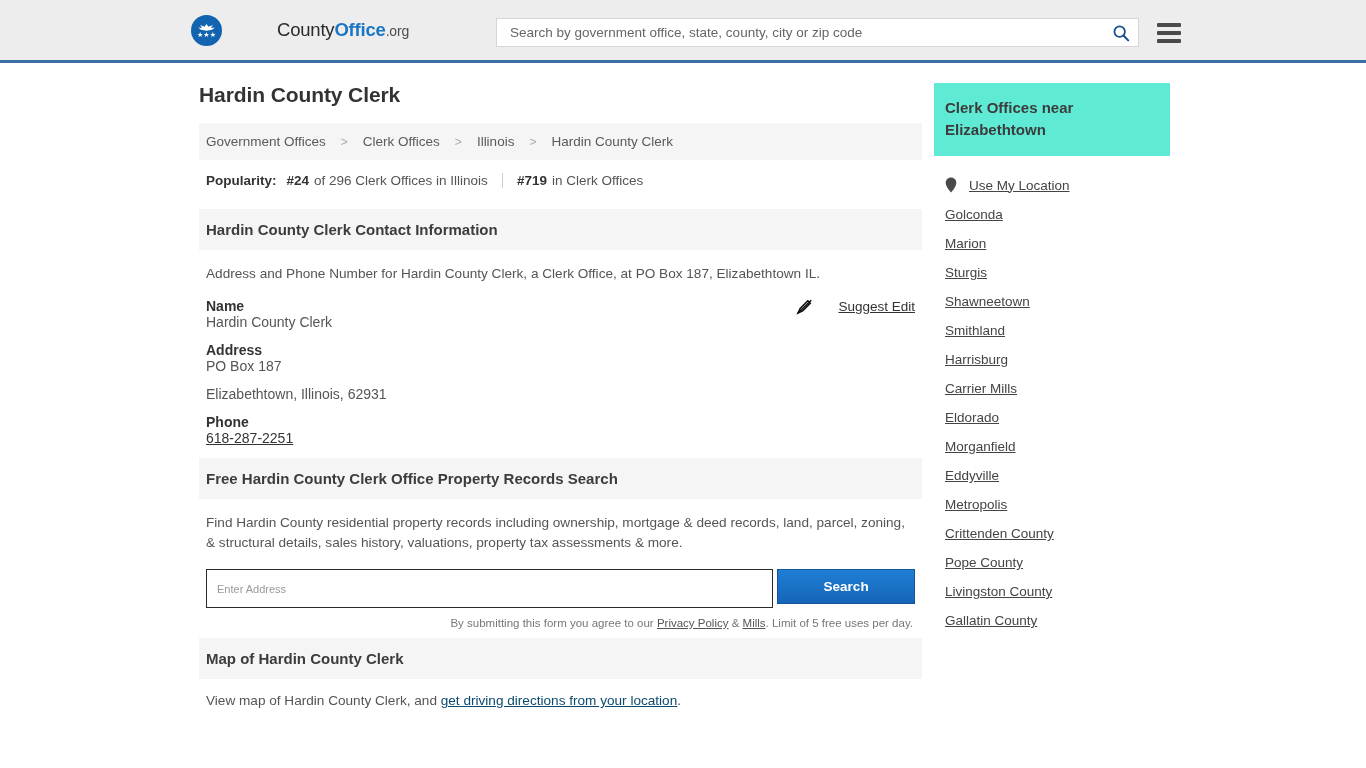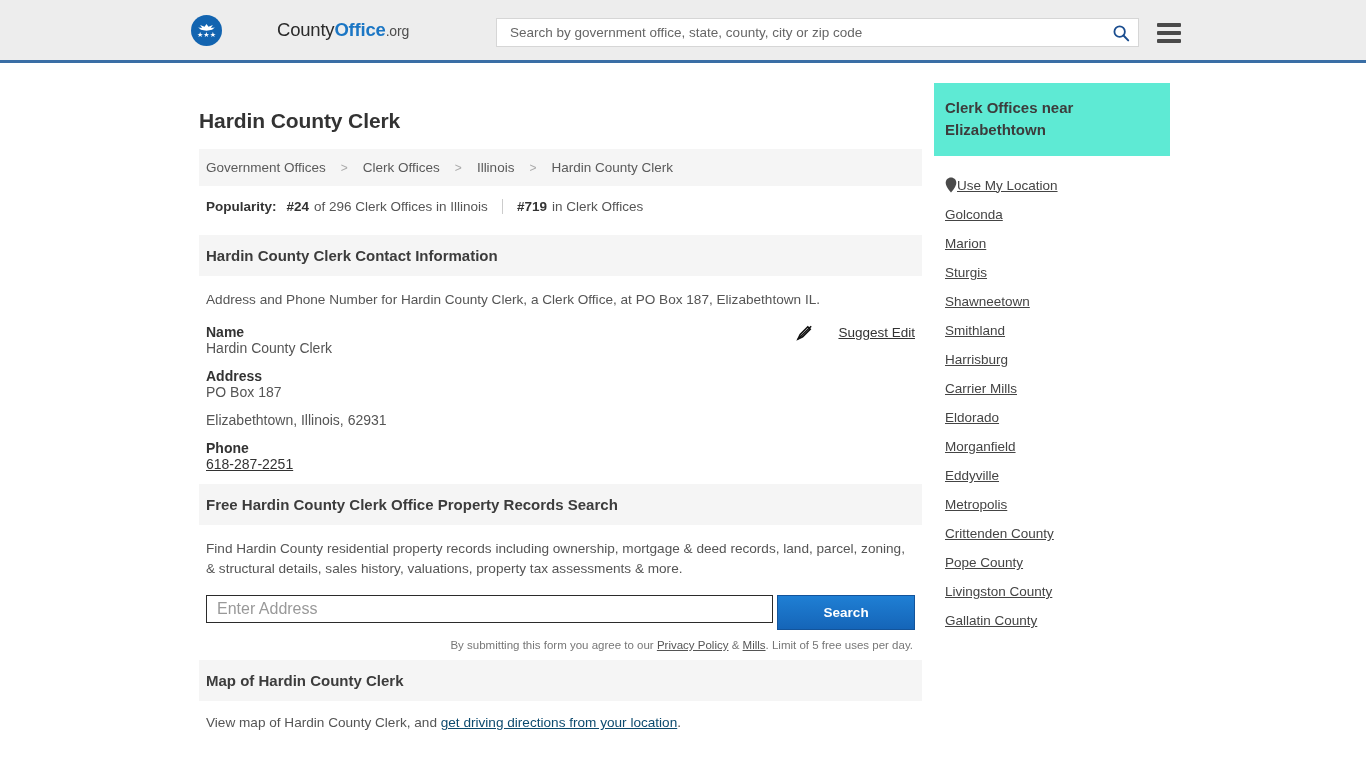--- a/index.html
+++ b/index.html
@@ -103,21 +103,21 @@
     border-radius: 1px;
   }
 
   
   .page {
     display: flex;
     padding-left: 199px;
     padding-top: 20px;
     gap: 12px;
   }
-  .main-col { width: 723px; margin-top: 26px; }
+  .main-col { width: 723px; }
   .side-col { width: 236px; }
 
   h1.page-title {
     font-size: 21px;
     color: #333;
     margin: 0 0 16px 0;
     font-weight: bold;
     letter-spacing: -0.1px;
   }
 
@@ -215,24 +215,24 @@
   }
 
   
   .prop-form {
     display: flex;
     margin-top: 16px;
     gap: 4px;
   }
   .addr-input {
     width: 577px;
-    height: 28px;
+    height: 39px;
     border: 1px solid #2b2b2b;
     padding: 0 10px;
-    font-size: 16px;
+    font-size: 11px;
     color: #555;
     font-family: "Liberation Sans", sans-serif;
     outline: none;
   }
   .addr-input::placeholder { color: #999; }
   .btn-search {
     width: 140px;
     height: 35px;
     background: linear-gradient(180deg, #1f7fd4 0%, #1565b8 100%);
     border: 1px solid #13549b;
@@ -266,21 +266,21 @@
     font-weight: bold;
     color: #3c3c3c;
     line-height: 22px;
   }
   .side-list { padding: 0 11px; margin-top: 14px; }
   .side-item {
     padding: 7px 0;
     font-size: 13.5px;
     display: flex;
     align-items: center;
-    gap: 0;
+    gap: 12px;
   }
   .side-item a {
     color: #444;
     text-decoration: underline;
     cursor: pointer;
   }
   .pin-ico { flex-shrink: 0; }
 </style>
 </head>
 <body>

